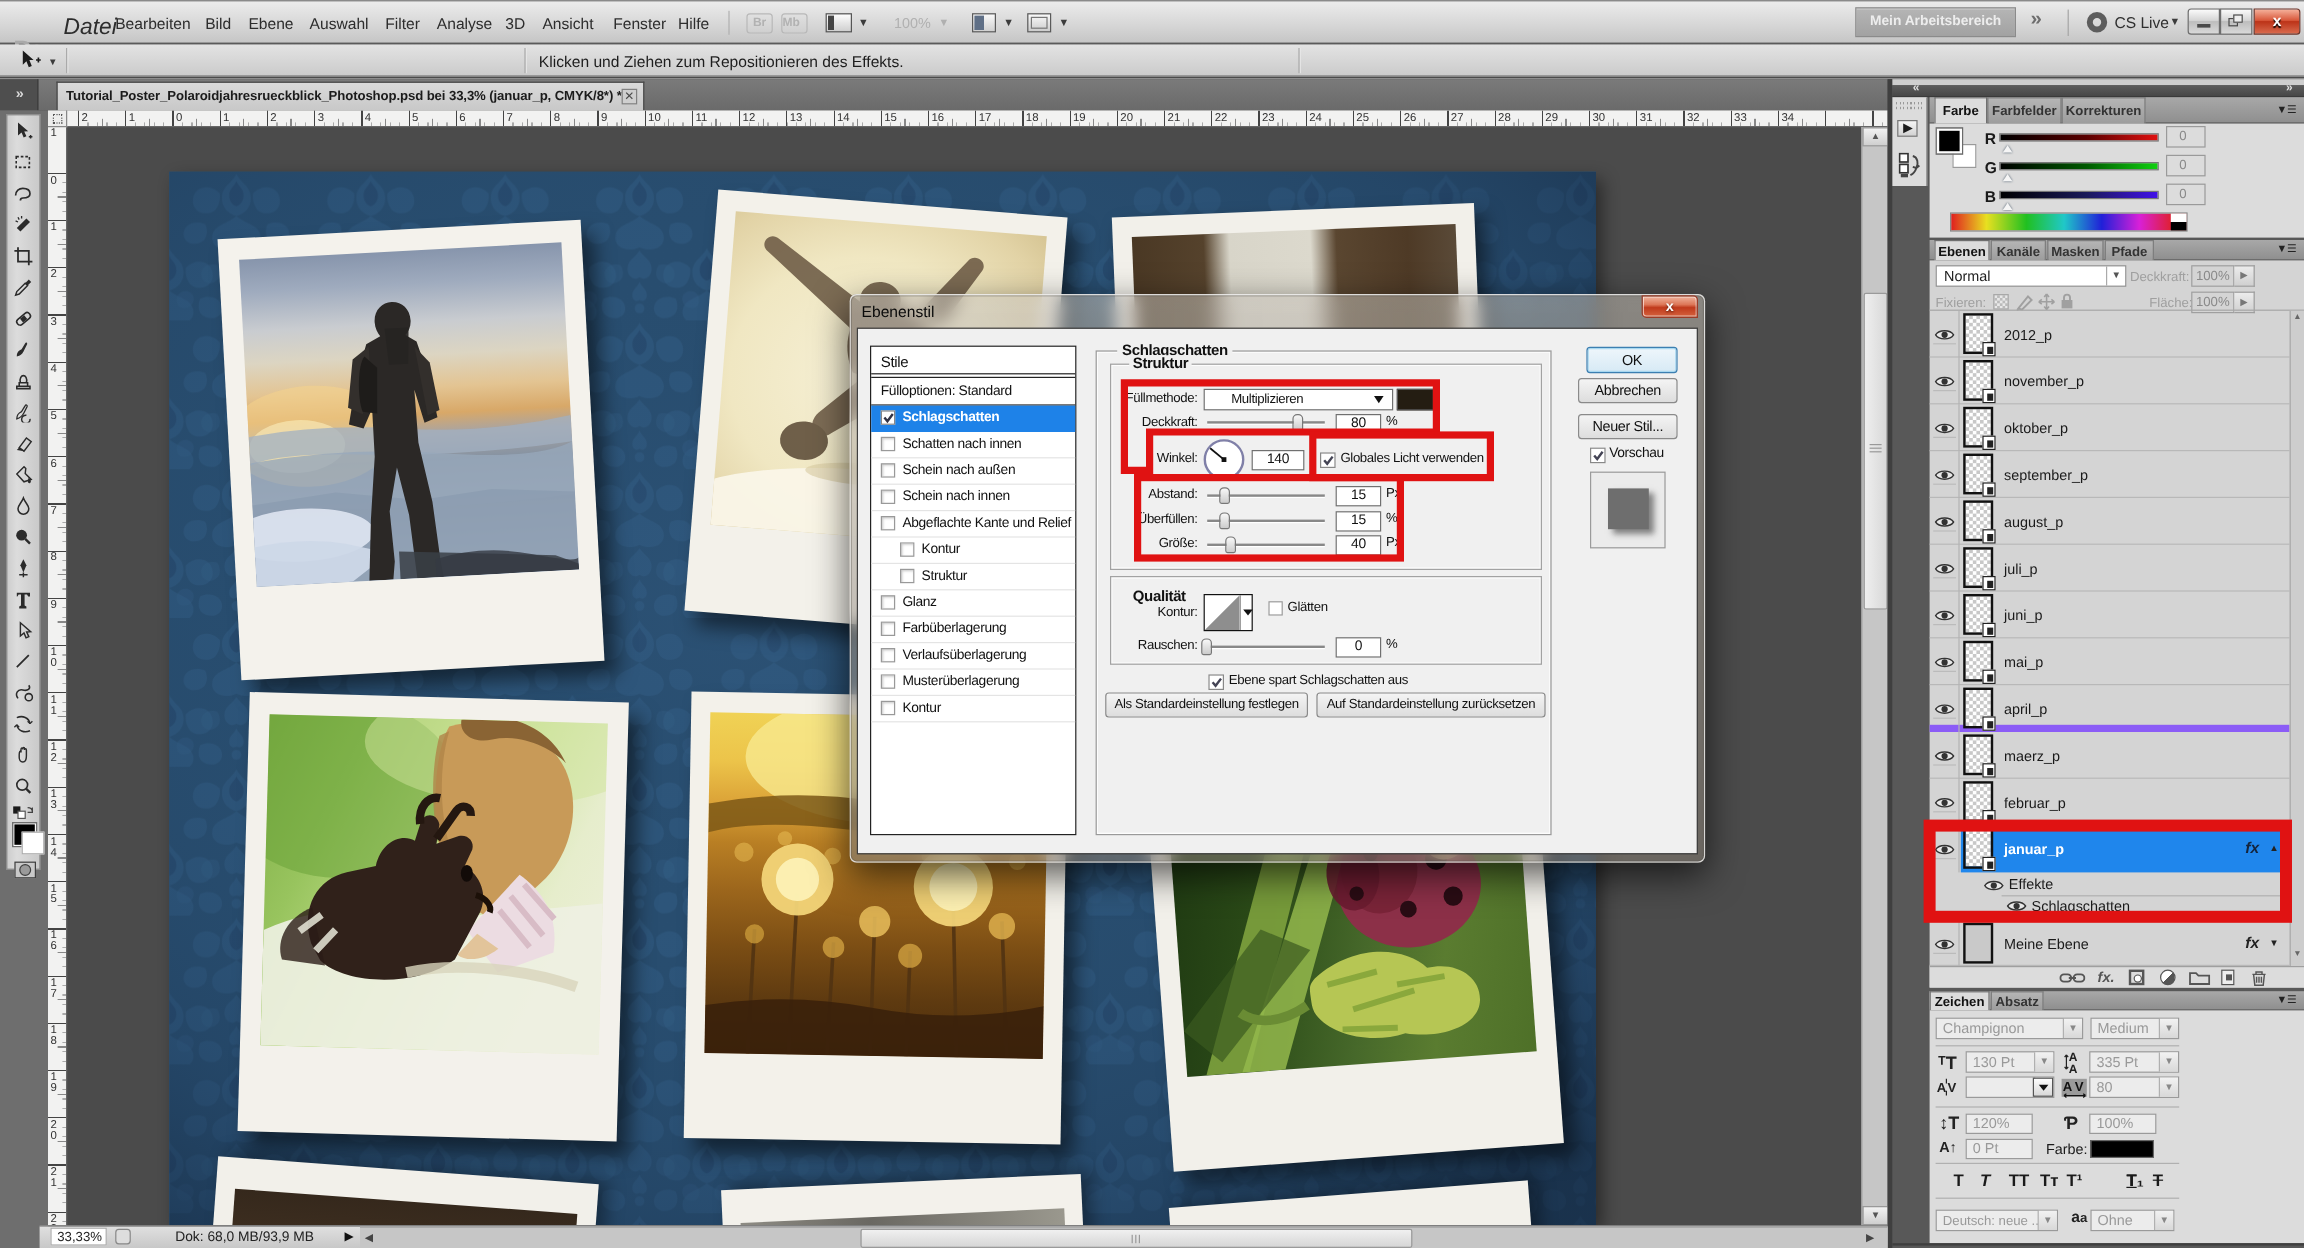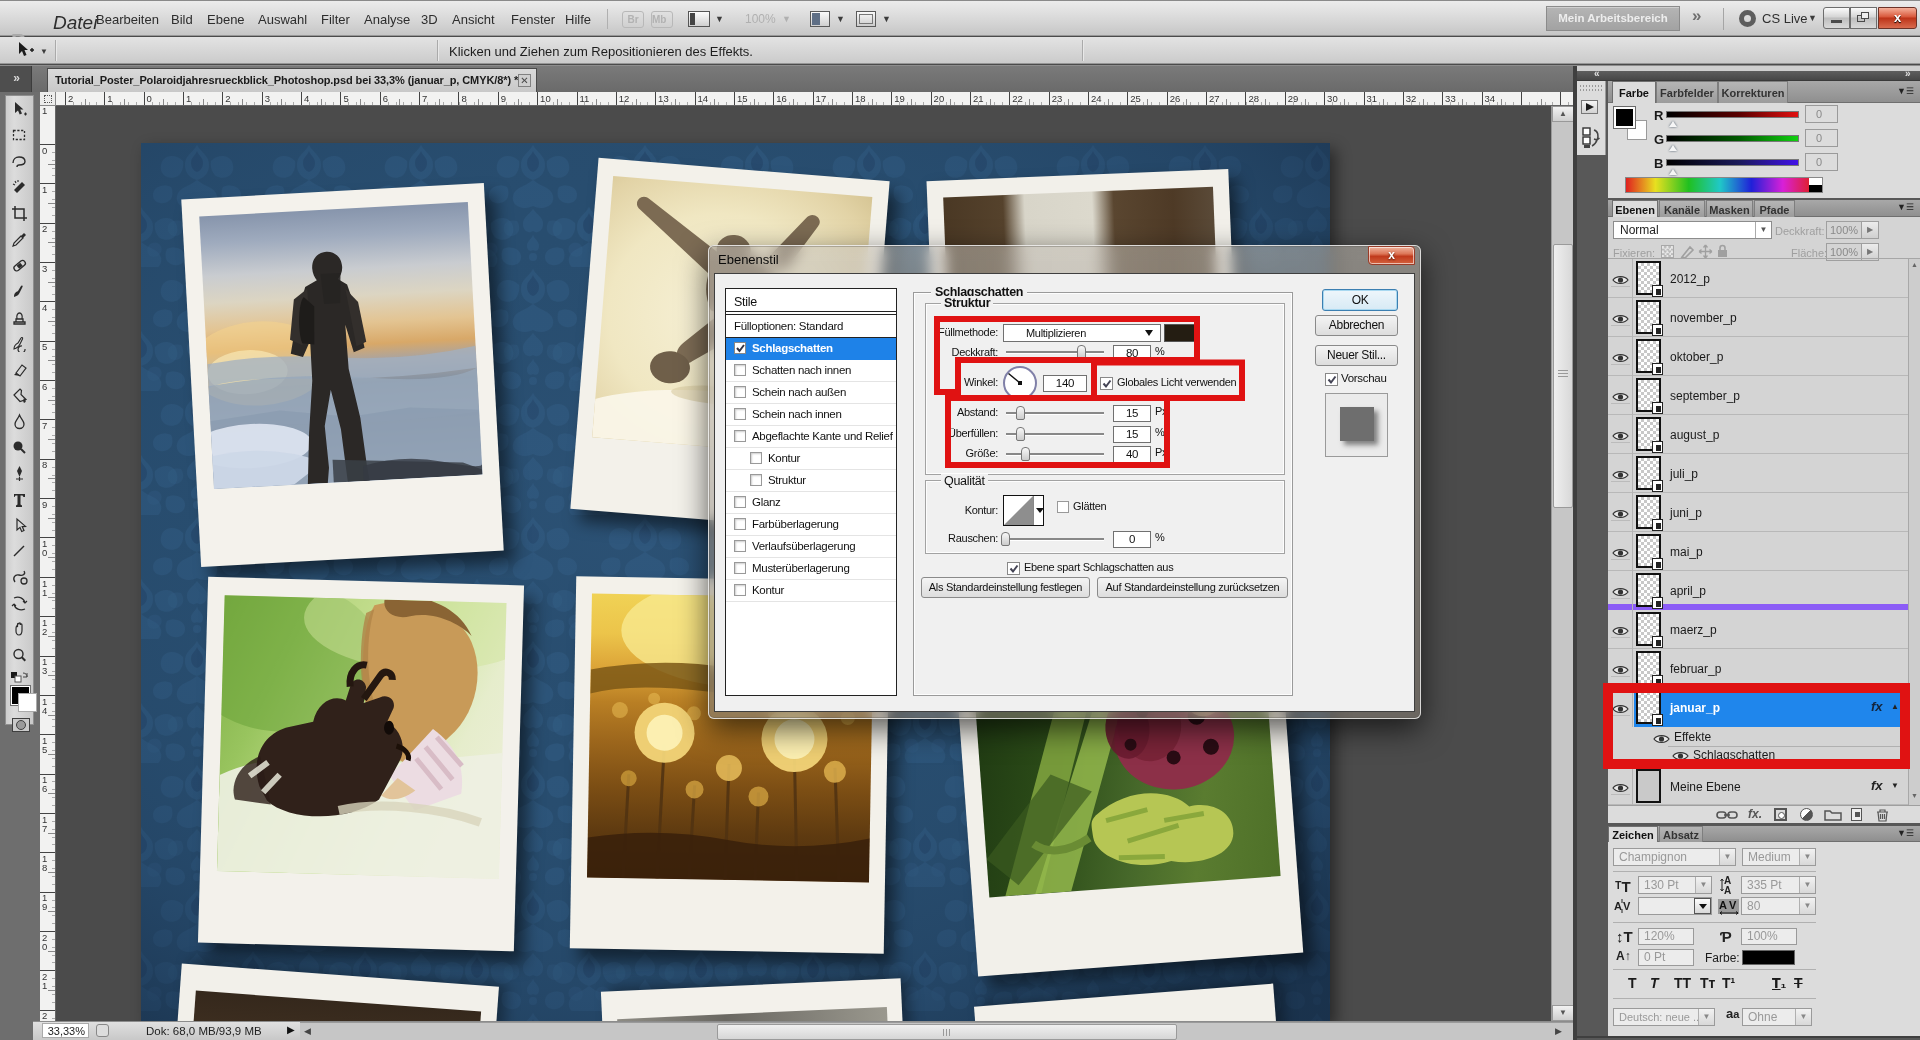--- a/index.html
+++ b/index.html
@@ -855,21 +855,21 @@
 <div class="abs" style="left:291px;top:159px;width:98px;height:2px;background:#888;box-shadow:0 1px 0 #fff;"></div>
 <div class="abs" style="left:301px;top:153px;width:9px;height:14px;background:linear-gradient(#f8f8f8,#ccc);border:1px solid #777;border-radius:4px 4px 2px 2px;"></div>
 <div class="abs" style="left:398px;top:152px;width:38px;height:17px;background:#fff;border:1px solid #707070;font-size:11.5px;color:#111;text-align:center;line-height:15px;">15</div>
 <span class="tx" style="left:440px;top:152px;font-size:11px;color:#111;">%</span>
 <span class="tx" style="left:123px;top:173px;width:160px;text-align:right;font-size:11px;color:#111;">Größe:</span>
 <div class="abs" style="left:291px;top:179px;width:98px;height:2px;background:#888;box-shadow:0 1px 0 #fff;"></div>
 <div class="abs" style="left:306px;top:173px;width:9px;height:14px;background:linear-gradient(#f8f8f8,#ccc);border:1px solid #777;border-radius:4px 4px 2px 2px;"></div>
 <div class="abs" style="left:398px;top:172px;width:38px;height:17px;background:#fff;border:1px solid #707070;font-size:11.5px;color:#111;text-align:center;line-height:15px;">40</div>
 <span class="tx" style="left:440px;top:172px;font-size:11px;color:#111;">Px</span>
 <div class="abs" style="left:210px;top:206px;width:360px;height:74px;border:1px solid #a2a2a2;box-shadow:inset 0 0 0 1px #fdfdfd;"></div>
-<span class="tx" style="left:226px;top:200px;font-size:12.5px;font-weight:normal;color:#111;background:#f0f0f0;padding:0 3px;">Qualität</span>
+<span class="tx" style="left:226px;top:216px;font-size:12.5px;font-weight:bold;color:#111;background:#f0f0f0;padding:0 3px;">Qualität</span>
 <span class="tx" style="left:123px;top:230px;width:160px;text-align:right;font-size:11px;color:#111;">Kontur:</span>
 <div class="abs" style="left:288px;top:221px;width:41px;height:31px;background:#fff;border:1px solid #111;"></div>
 <svg class="abs" style="left:289px;top:222px;" width="29" height="29" viewBox="0 0 29 29">
         <path d="M29,0 L29,29 L0,29 Z" fill="#8e8e8e"></path>
       </svg>
 <div class="abs" style="left:318px;top:222px;width:1px;height:29px;background:#888;"></div>
 <div class="abs" style="left:321px;top:234px;width:0;height:0;border:4px solid transparent;border-top:5px solid #111;"></div>
 <div class="abs" style="left:342px;top:227px;width:12px;height:12px;background:#fff;border:1px solid #999;"></div>
 <span class="tx" style="left:358px;top:226px;font-size:11px;color:#111;">Glätten</span>
 <span class="tx" style="left:123px;top:258px;width:160px;text-align:right;font-size:11px;color:#111;">Rauschen:</span>

